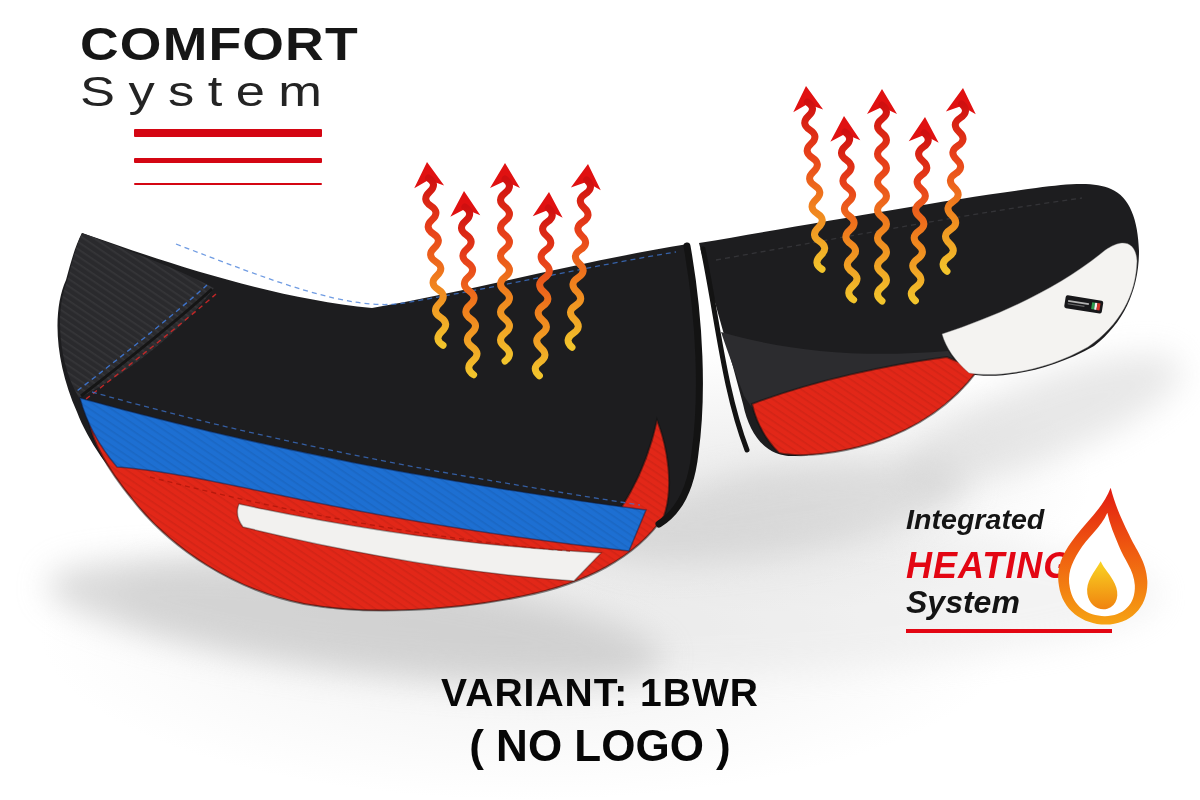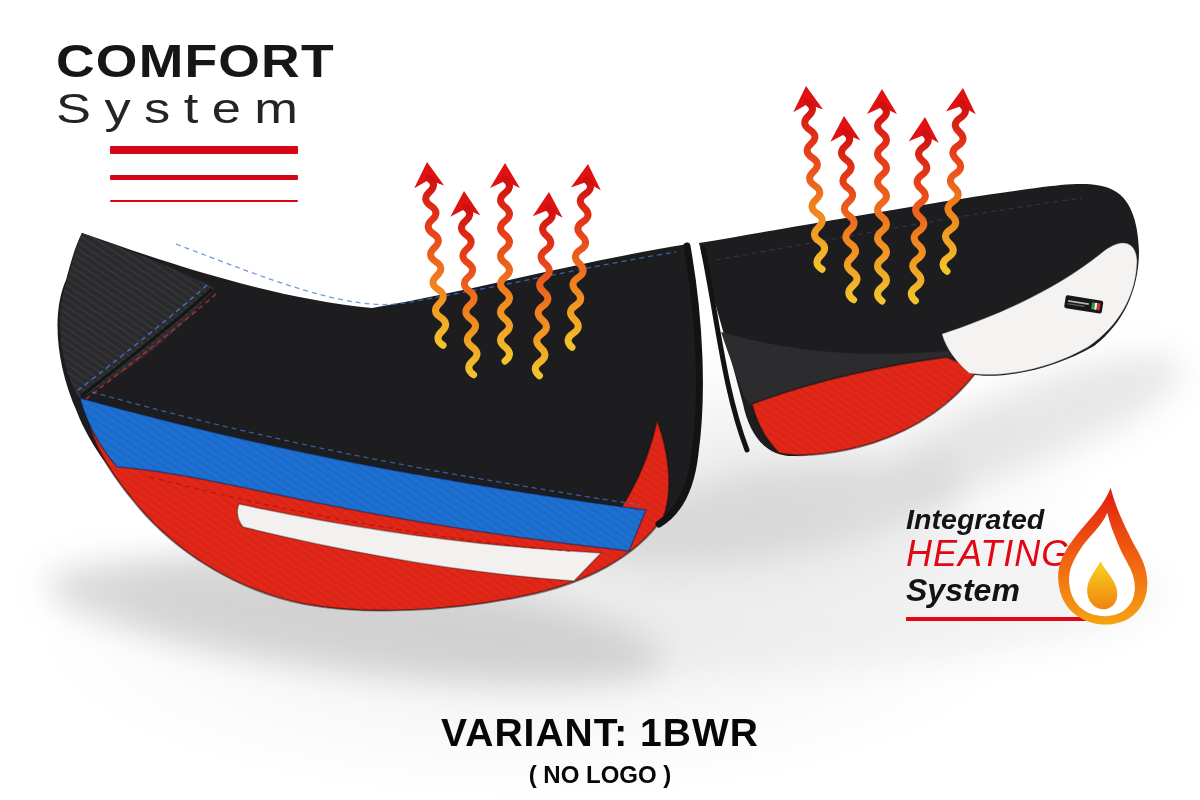--- a/index.html
+++ b/index.html
@@ -6,47 +6,47 @@
   .canvas{
     position:relative;width:1200px;height:800px;overflow:hidden;
     font-family:"Liberation Sans",sans-serif;
     background:
       radial-gradient(480px 190px at 63% 60%, rgba(188,188,188,.30), rgba(255,255,255,0) 70%),
       radial-gradient(700px 240px at 44% 79%, rgba(198,198,198,.28), rgba(255,255,255,0) 70%),
       #ffffff;
   }
   .stage{position:absolute;left:0;top:0;}
   
-  .comfort-logo{position:absolute;left:56px;top:20px;margin-top:17px;}
+  .comfort-logo{position:absolute;left:80px;top:20px;}
   .comfort-title{
     font-size:47px;font-weight:800;color:#161616;letter-spacing:1px;line-height:1.02;
     transform:scaleX(1.14);transform-origin:0 0;white-space:nowrap;
   }
   .comfort-sub{
     font-size:43px;font-weight:400;color:#242424;letter-spacing:11px;line-height:1.0;
     transform:scaleX(1.22);transform-origin:0 0;margin-top:2px;white-space:nowrap;
   }
   .comfort-lines{margin:16px 0 0 54px;width:188px;}
   .comfort-lines span{display:block;border-radius:1px;}
   .cl1{height:8px;margin-bottom:21px;}
   .cl2{height:5px;margin-bottom:20px;}
   .cl3{height:2.5px;}
   
   .heating-logo{position:absolute;left:906px;top:506px;width:216px;}
   .h-int{font-style:italic;font-weight:800;font-size:27px;color:#141414;line-height:1.08;
          transform:scaleX(1.06);transform-origin:0 0;white-space:nowrap;}
-  .h-heat{font-style:italic;font-weight:400;font-size:36px;letter-spacing:1px;line-height:1.05;
-          transform:scaleX(1.0);transform-origin:0 0;white-space:nowrap;}
+  .h-heat{font-style:italic;font-weight:700;font-size:36px;letter-spacing:1px;line-height:1.05;
+          transform:scaleX(1.0);transform-origin:0 0;white-space:nowrap;margin-top:12px;}
   .h-sys{font-style:italic;font-weight:800;font-size:32px;color:#141414;line-height:1.08;white-space:nowrap;}
   .h-line{height:4px;width:206px;margin-top:9px;}
   .flame{position:absolute;left:1054px;top:486px;}
   
-  .variant{position:absolute;left:0;right:0;top:672px;text-align:center;color:#070707;margin-top:40px;}
+  .variant{position:absolute;left:0;right:0;top:672px;text-align:center;color:#070707;}
   .v1{font-size:39px;font-weight:700;letter-spacing:1px;line-height:1.1;}
-  .v2{font-size:24px;font-weight:700;margin-top:7px;line-height:1.1;}
+  .v2{font-size:44px;font-weight:700;margin-top:7px;line-height:1.1;}
 </style>
 </head>
 <body>
 
 <div class="canvas">
 
   <svg class="stage" width="1200" height="800" viewBox="0 0 1200 800">
     <defs>
       <filter id="soft" x="-60%" y="-60%" width="220%" height="220%">
         <feGaussianBlur stdDeviation="16"></feGaussianBlur>

